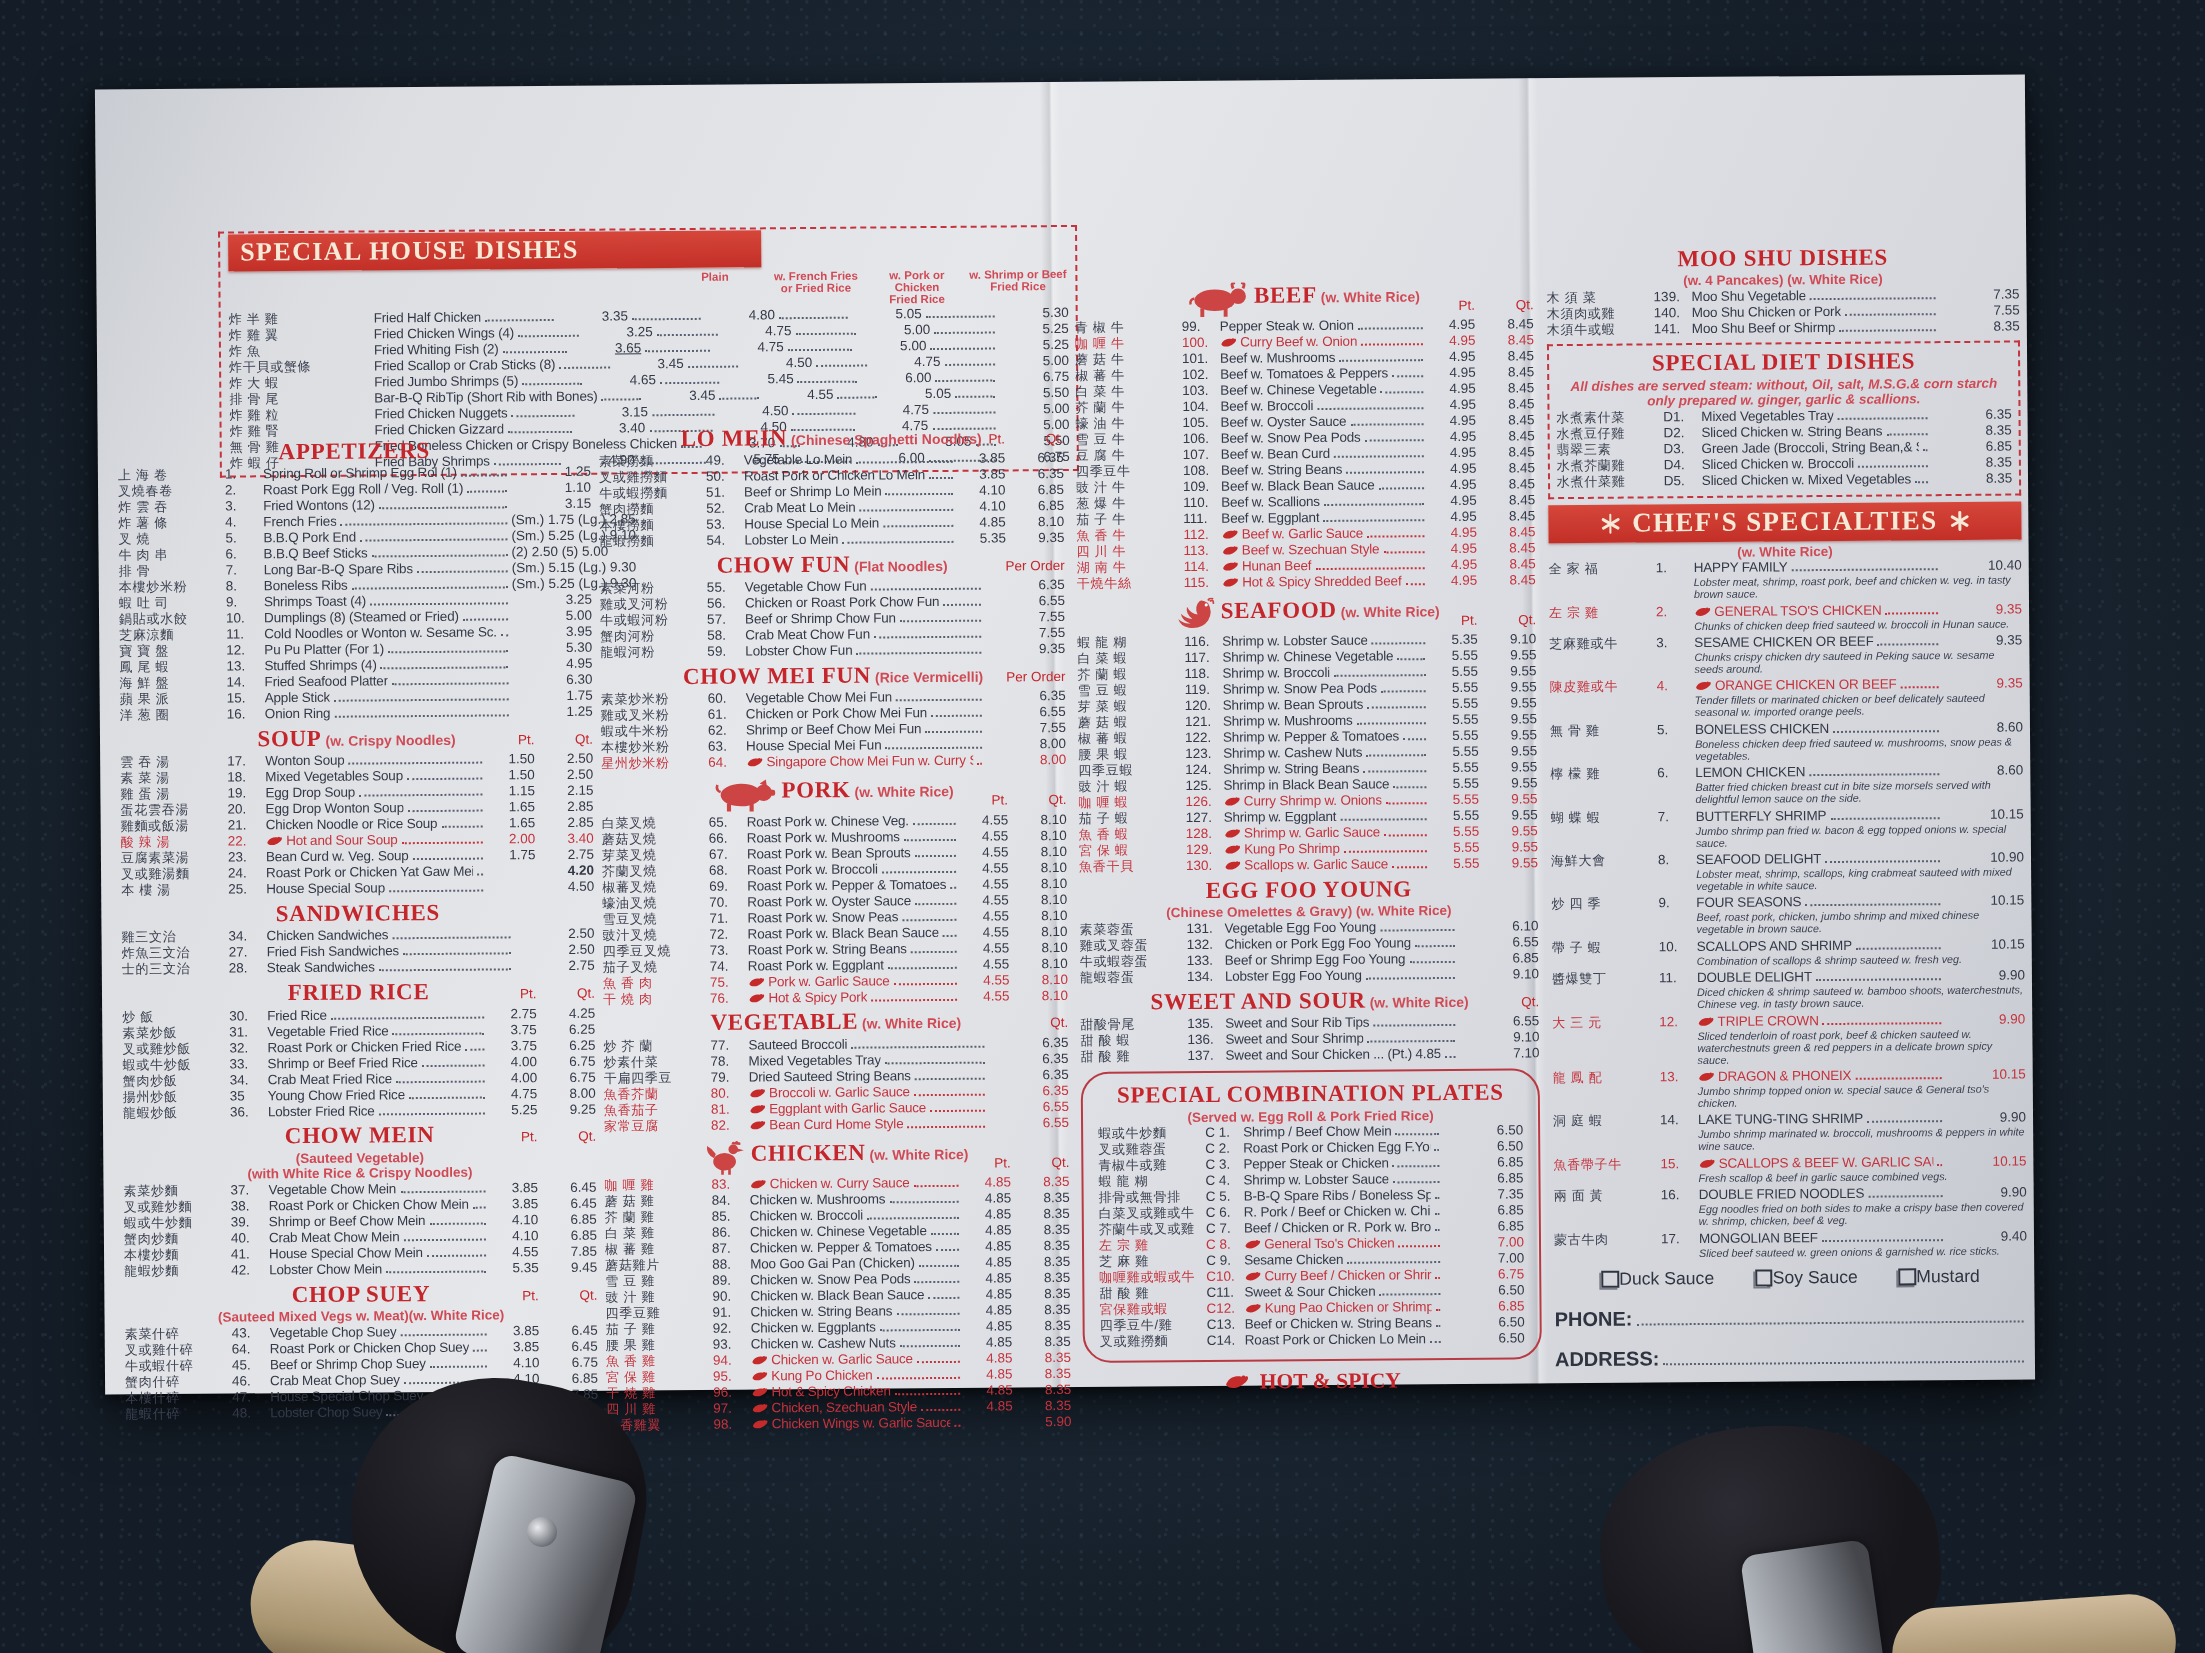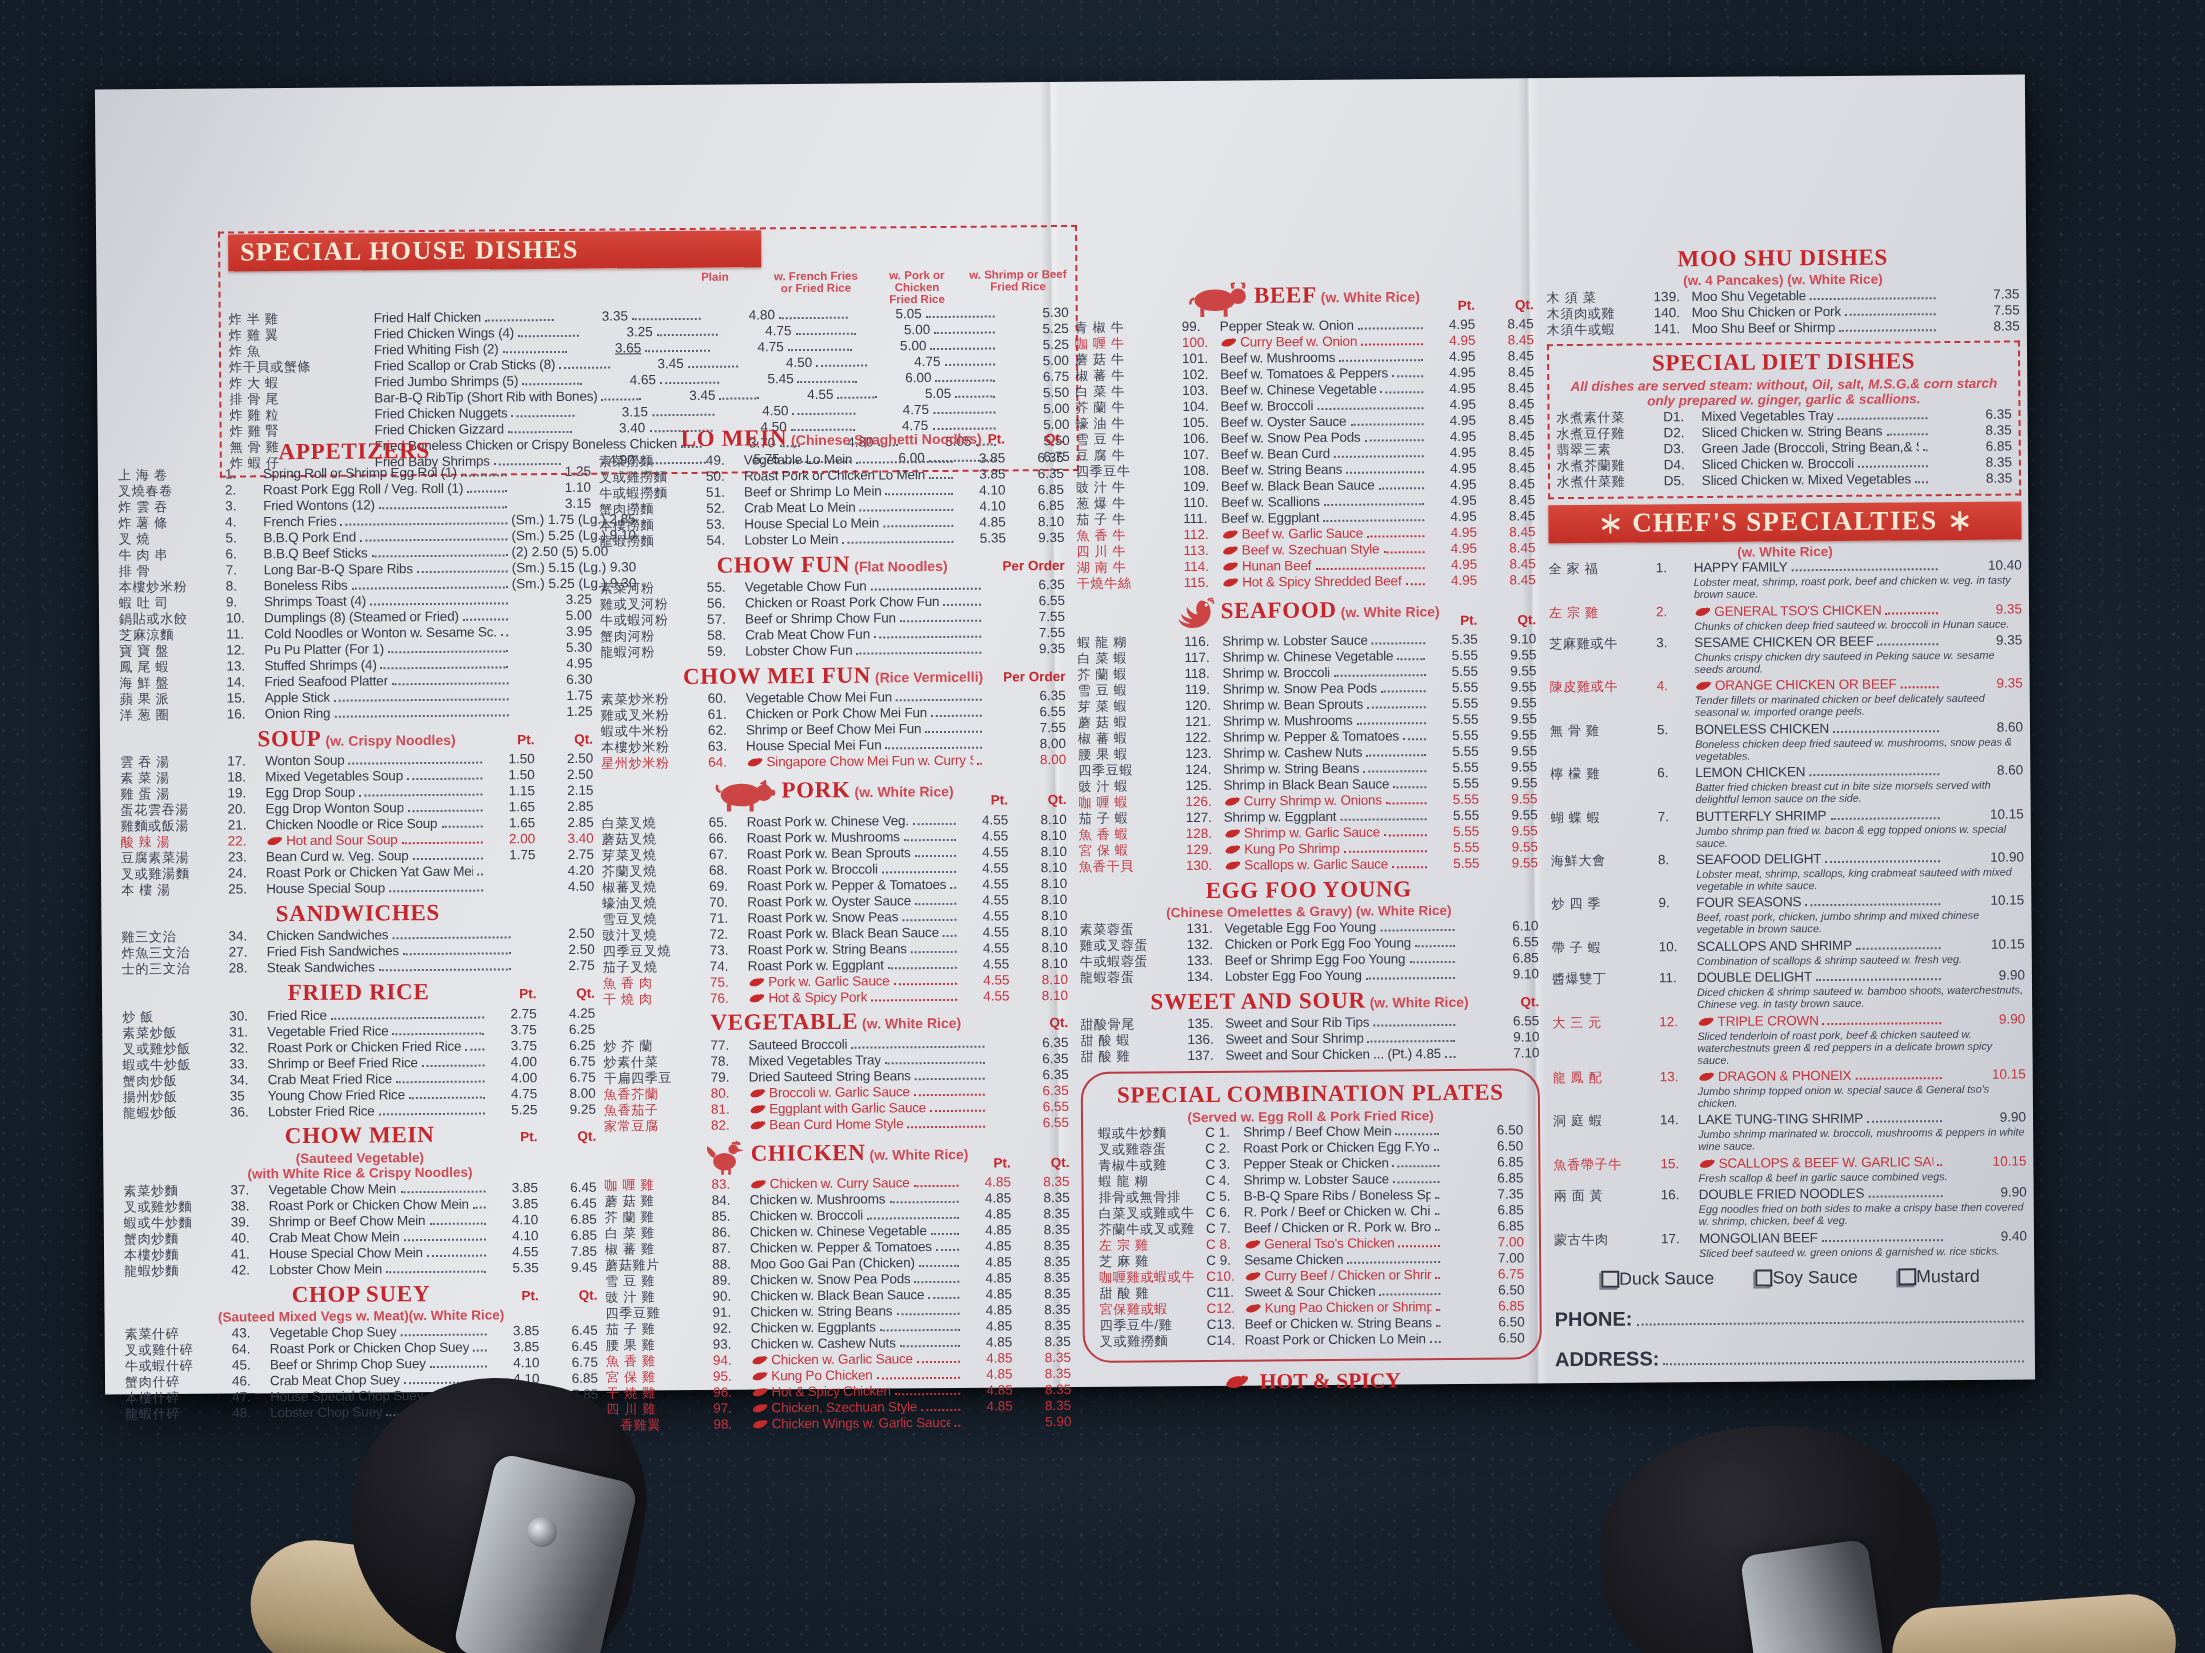--- a/index.html
+++ b/index.html
@@ -25,21 +25,21 @@
   #col3{left:978px;top:199px;width:459px;}
   #col4{left:1450px;top:169px;width:473px;}
   
   .sec{margin-bottom:6.8px;}
   .hd{position:relative;text-align:center;line-height:20px;margin:2.7px 0 1.4px 0;}
   .title{font-family:"Liberation Serif","DejaVu Serif",serif;font-weight:bold;
     font-size:23px;color:#c5262c;letter-spacing:0.7px;}
   .sub{font-size:14px;color:#d04a55;font-weight:bold;}
   .note{text-align:center;font-size:13.5px;color:#d04a55;font-weight:bold;line-height:15.5px;}
   .colrow{position:absolute;right:0;bottom:0;display:flex;gap:17.6px;
-    font-size:13.5px;color:#c5262c;font-weight:bold;}
+    font-size:13.5px;color:#c5262c;font-weight:normal;}
   .colrow span{min-width:41px;text-align:right;}
   
   .item{display:flex;align-items:baseline;line-height:16px;font-size:13.5px;color:#343947;}
   .cn{width:107px;font-size:13px;letter-spacing:0.7px;color:#3c4150;flex:none;
       overflow:hidden;white-space:nowrap;}
   .num{width:38px;flex:none;}
   .nm{flex-shrink:1;min-width:0;white-space:nowrap;overflow:hidden;letter-spacing:-0.2px;}
   .lead{flex:1;min-width:5.4px;border-bottom:2px dotted #596070;margin:0 4px 3.4px 4px;}
   .price{width:49px;flex:none;text-align:right;white-space:nowrap;}
   .price.wide{width:80px;}
@@ -427,21 +427,21 @@
             <span class="lead"></span>
             <span class="price">1.75</span>
             <span class="price" style="margin-left: 9.5px;">2.75</span>
           </div>
           <div class="item">
             <span class="cn">叉或雞湯麵</span>
             <span class="num">24.</span>
             <span class="nm">Roast Pork or Chicken Yat Gaw Mein</span>
             <span class="lead"></span>
             <span class="price"></span>
-            <span class="price" style="margin-left: 9.5px;">4.20</span>
+            <span class="price" style="margin-left: 9.5px; font-weight: bold;">4.20</span>
           </div>
           <div class="item">
             <span class="cn">本 樓 湯</span>
             <span class="num">25.</span>
             <span class="nm">House Special Soup</span>
             <span class="lead"></span>
             <span class="price"></span>
             <span class="price" style="margin-left: 9.5px;">4.50</span>
           </div>
         </div>

